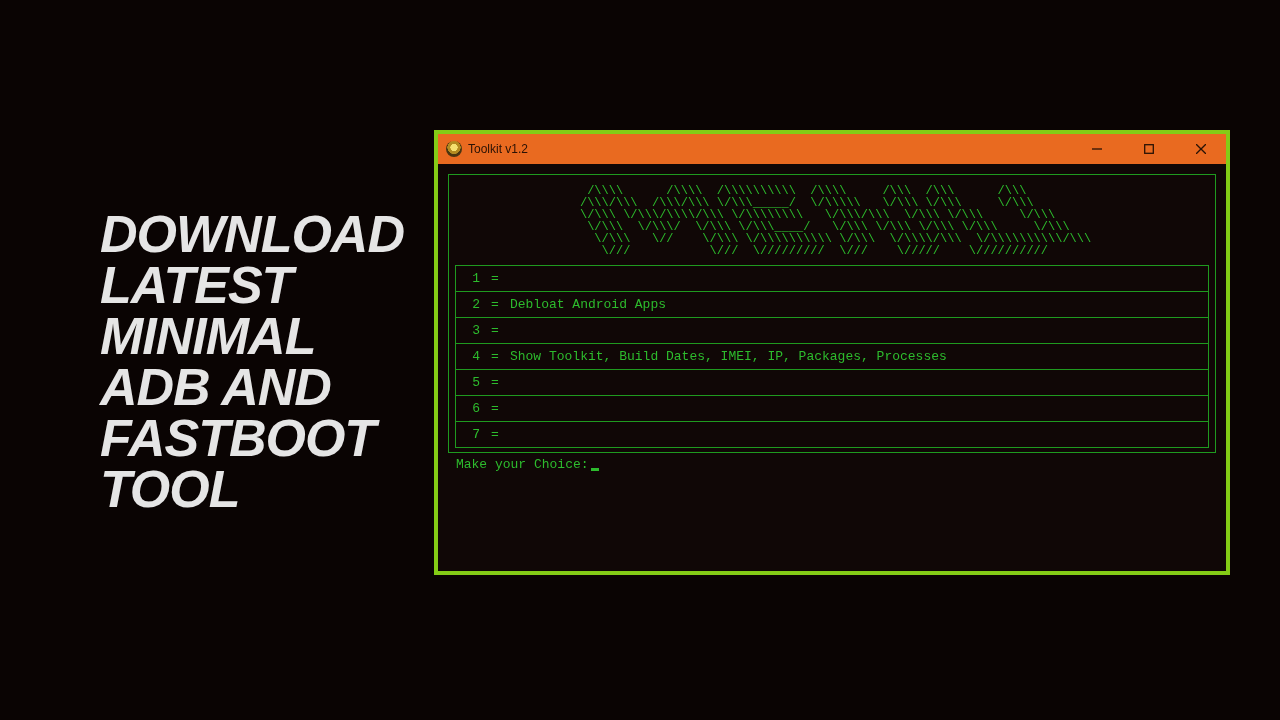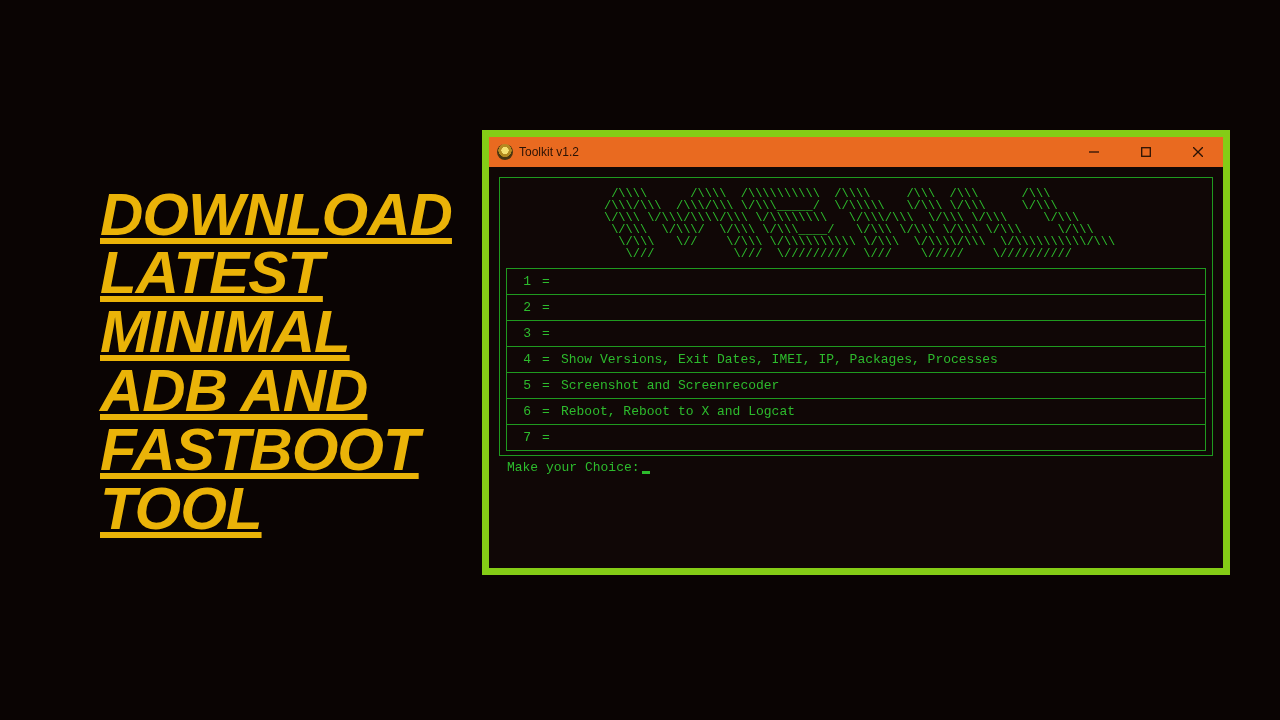--- a/index.html
+++ b/index.html
@@ -6,36 +6,35 @@
     body {
       width: 1280px; height: 720px;
       background: #0a0403;
       display: flex; align-items: center;
       gap: 30px;
       padding: 0 50px 0 100px;
       font-family: Arial, Helvetica, sans-serif;
       overflow: hidden;
     }
     .headline {
-      color: #eab308;
+      color: #e5e5e5;
       font-weight: 900;
       font-style: italic;
-      font-size: 60px;
+      font-size: 52px;
       line-height: 0.98;
       letter-spacing: -1px;
       text-transform: uppercase;
       white-space: pre-line;
       flex: 0 0 auto;
       padding-top: 4px;
-      text-decoration: underline;
     }
     .window {
       flex: 1 1 auto;
       background: #100706;
-      border: 7px solid #84cc16;
+      border: 4px solid #84cc16;
       display: flex; flex-direction: column;
       height: 445px;
       position: relative;
       top: -8px;
     }
     .titlebar {
       background: #e96a20;
       height: 30px;
       display: flex; align-items: center;
       padding: 0 2px 0 8px;
@@ -149,39 +148,38 @@
    \/\\\   \//    \/\\\ \/\\\\\\\\\\ \/\\\  \/\\\\/\\\  \/\\\\\\\\\\/\\\
     \///           \///  \/////////  \///    \/////    \//////////</pre>
       <div class="menu-rows">
         <div class="menu-row">
             <span class="menu-num">1</span>
             <span class="menu-eq">=</span>
           </div>
         <div class="menu-row">
             <span class="menu-num">2</span>
             <span class="menu-eq">=</span>
+            <span class="menu-label">Debloat Android Apps</span>
           </div>
         <div class="menu-row">
             <span class="menu-num">3</span>
             <span class="menu-eq">=</span>
           </div>
         <div class="menu-row">
             <span class="menu-num">4</span>
             <span class="menu-eq">=</span>
-            <span class="menu-label">Show Versions, Exit Dates, IMEI, IP, Packages, Processes</span>
+            <span class="menu-label">Show Toolkit, Build Dates, IMEI, IP, Packages, Processes</span>
           </div>
         <div class="menu-row">
             <span class="menu-num">5</span>
             <span class="menu-eq">=</span>
-            <span class="menu-label">Screenshot and Screenrecoder</span>
           </div>
         <div class="menu-row">
             <span class="menu-num">6</span>
             <span class="menu-eq">=</span>
-            <span class="menu-label">Reboot, Reboot to X and Logcat</span>
           </div>
         <div class="menu-row">
             <span class="menu-num">7</span>
             <span class="menu-eq">=</span>
           </div>
       </div>
     </div>
     <div class="prompt-line">
       <span>Make your Choice:</span>
       <span class="cursor"></span>

